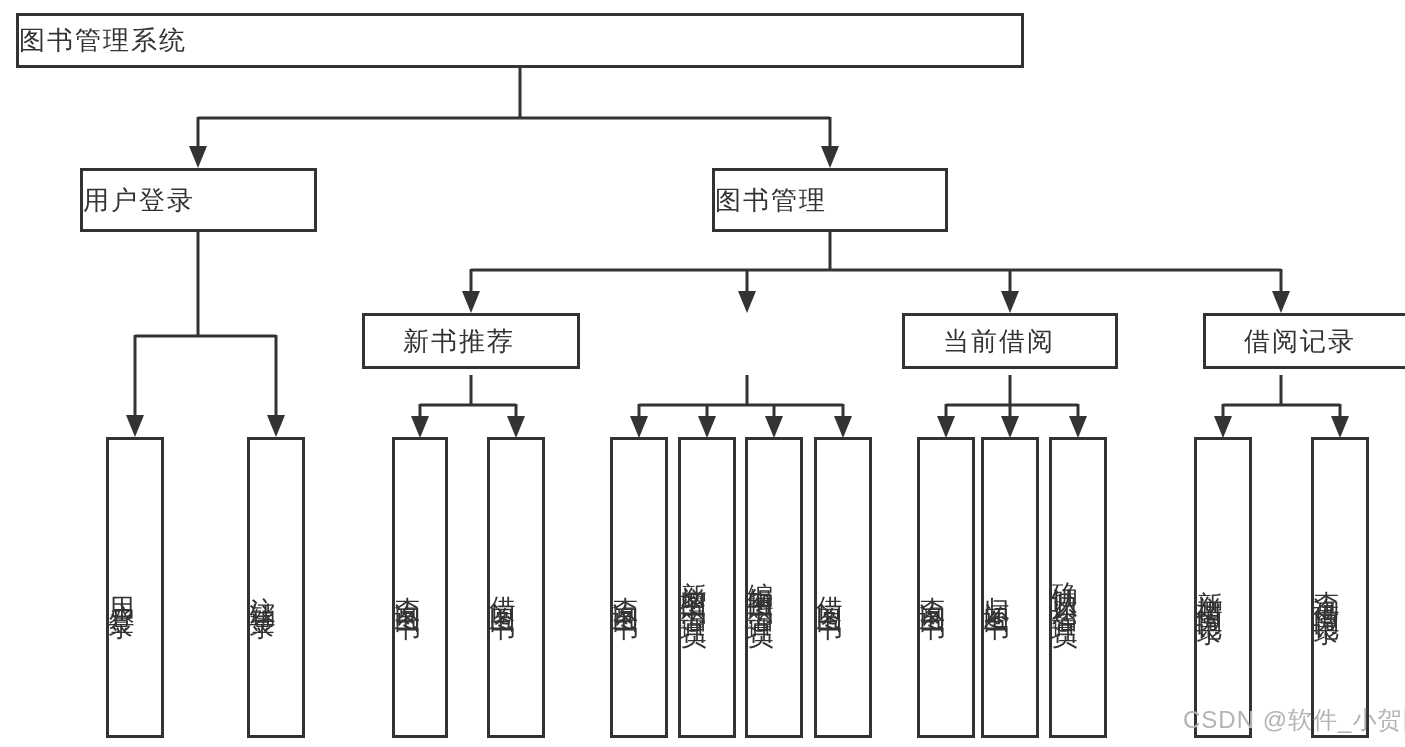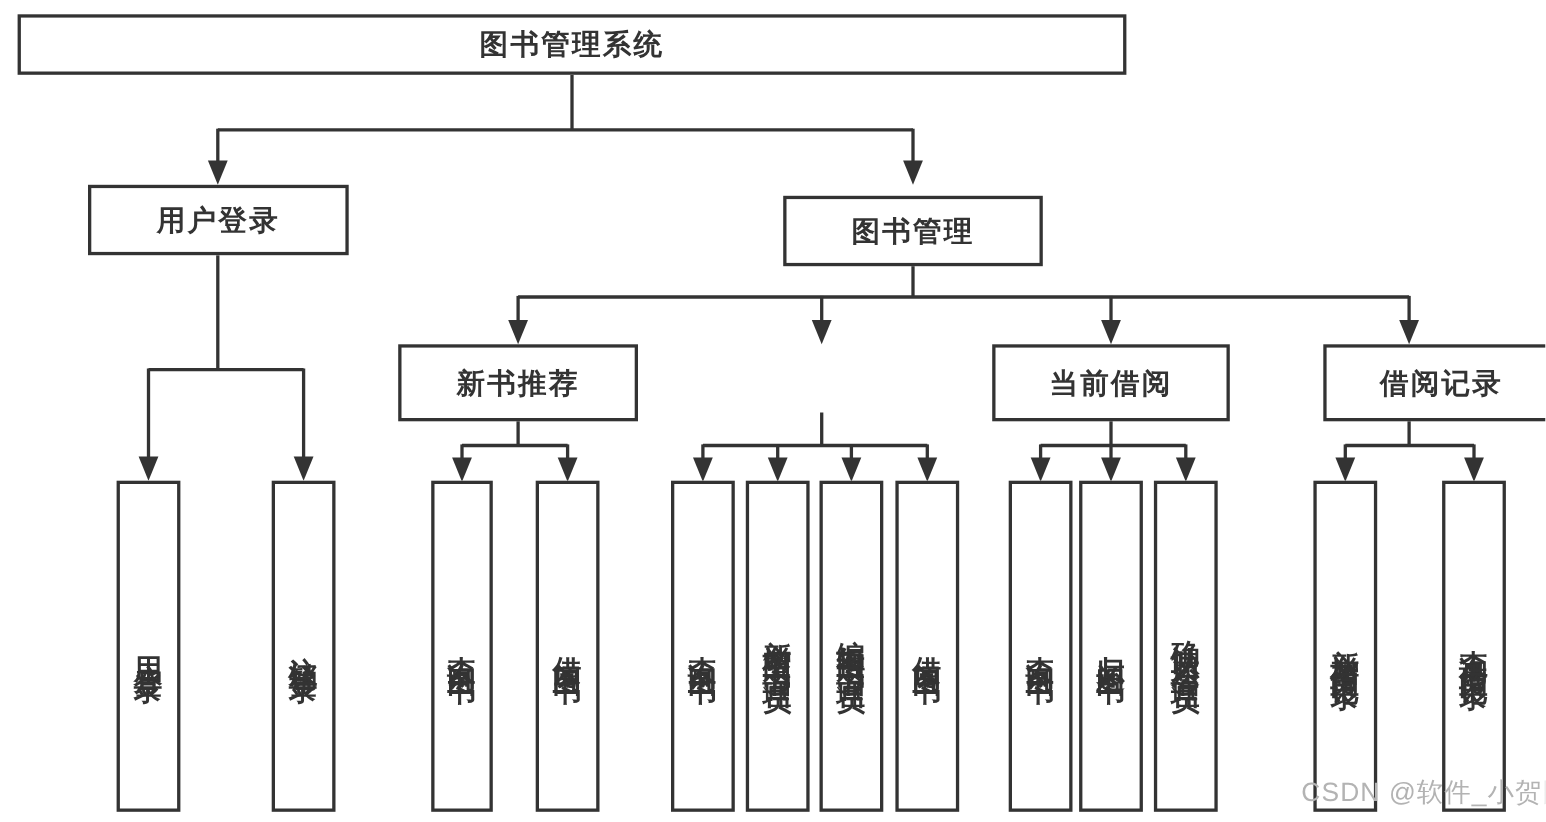--- a/index.html
+++ b/index.html
@@ -13,44 +13,43 @@
     overflow:hidden;
   }
   .connectors{position:absolute;left:0;top:0;width:1405px;height:747px;}
   .node{
     position:absolute;
     box-sizing:border-box;
     border:3px solid #333333;
     background:#ffffff;
     display:flex;
     align-items:center;
-    justify-content:center;
-    font-weight:bold;
+    justify-content:flex-start;
   }
   .hlabel{
     font-size:26px;
     letter-spacing:2px;
     color:#333333;
     white-space:nowrap;
   }
   .vlabel{
     writing-mode:vertical-lr;
     text-orientation:mixed;
     font-size:26px;
     letter-spacing:6px;
     color:#333333;
     line-height:1;
   }
   
   .n-root{left:16px;top:13px;width:1008px;height:55px;}
   
   .n-user{left:80px;top:168px;width:237px;height:64px;}
-  .n-mgmt{left:712px;top:168px;width:236px;height:64px;margin-top:10px;}
-  
-  .n-l3{top:313px;height:70px;}
+  .n-mgmt{left:712px;top:168px;width:236px;height:64px;}
+  
+  .n-l3{top:313px;height:56px;padding-left:38px;}
   .n-newbook{left:362px;width:218px;}
   .n-borrow{left:637px;width:220px;}
   .n-current{left:902px;width:216px;}
   .n-record{left:1203px;width:215px;}
   
   .leaf{top:437px;width:58px;height:301px;}
   .lf-1a{left:106px;}
   .lf-1b{left:247px;}
   .lf-2a{left:392px;width:56px;}
   .lf-2b{left:487px;}

